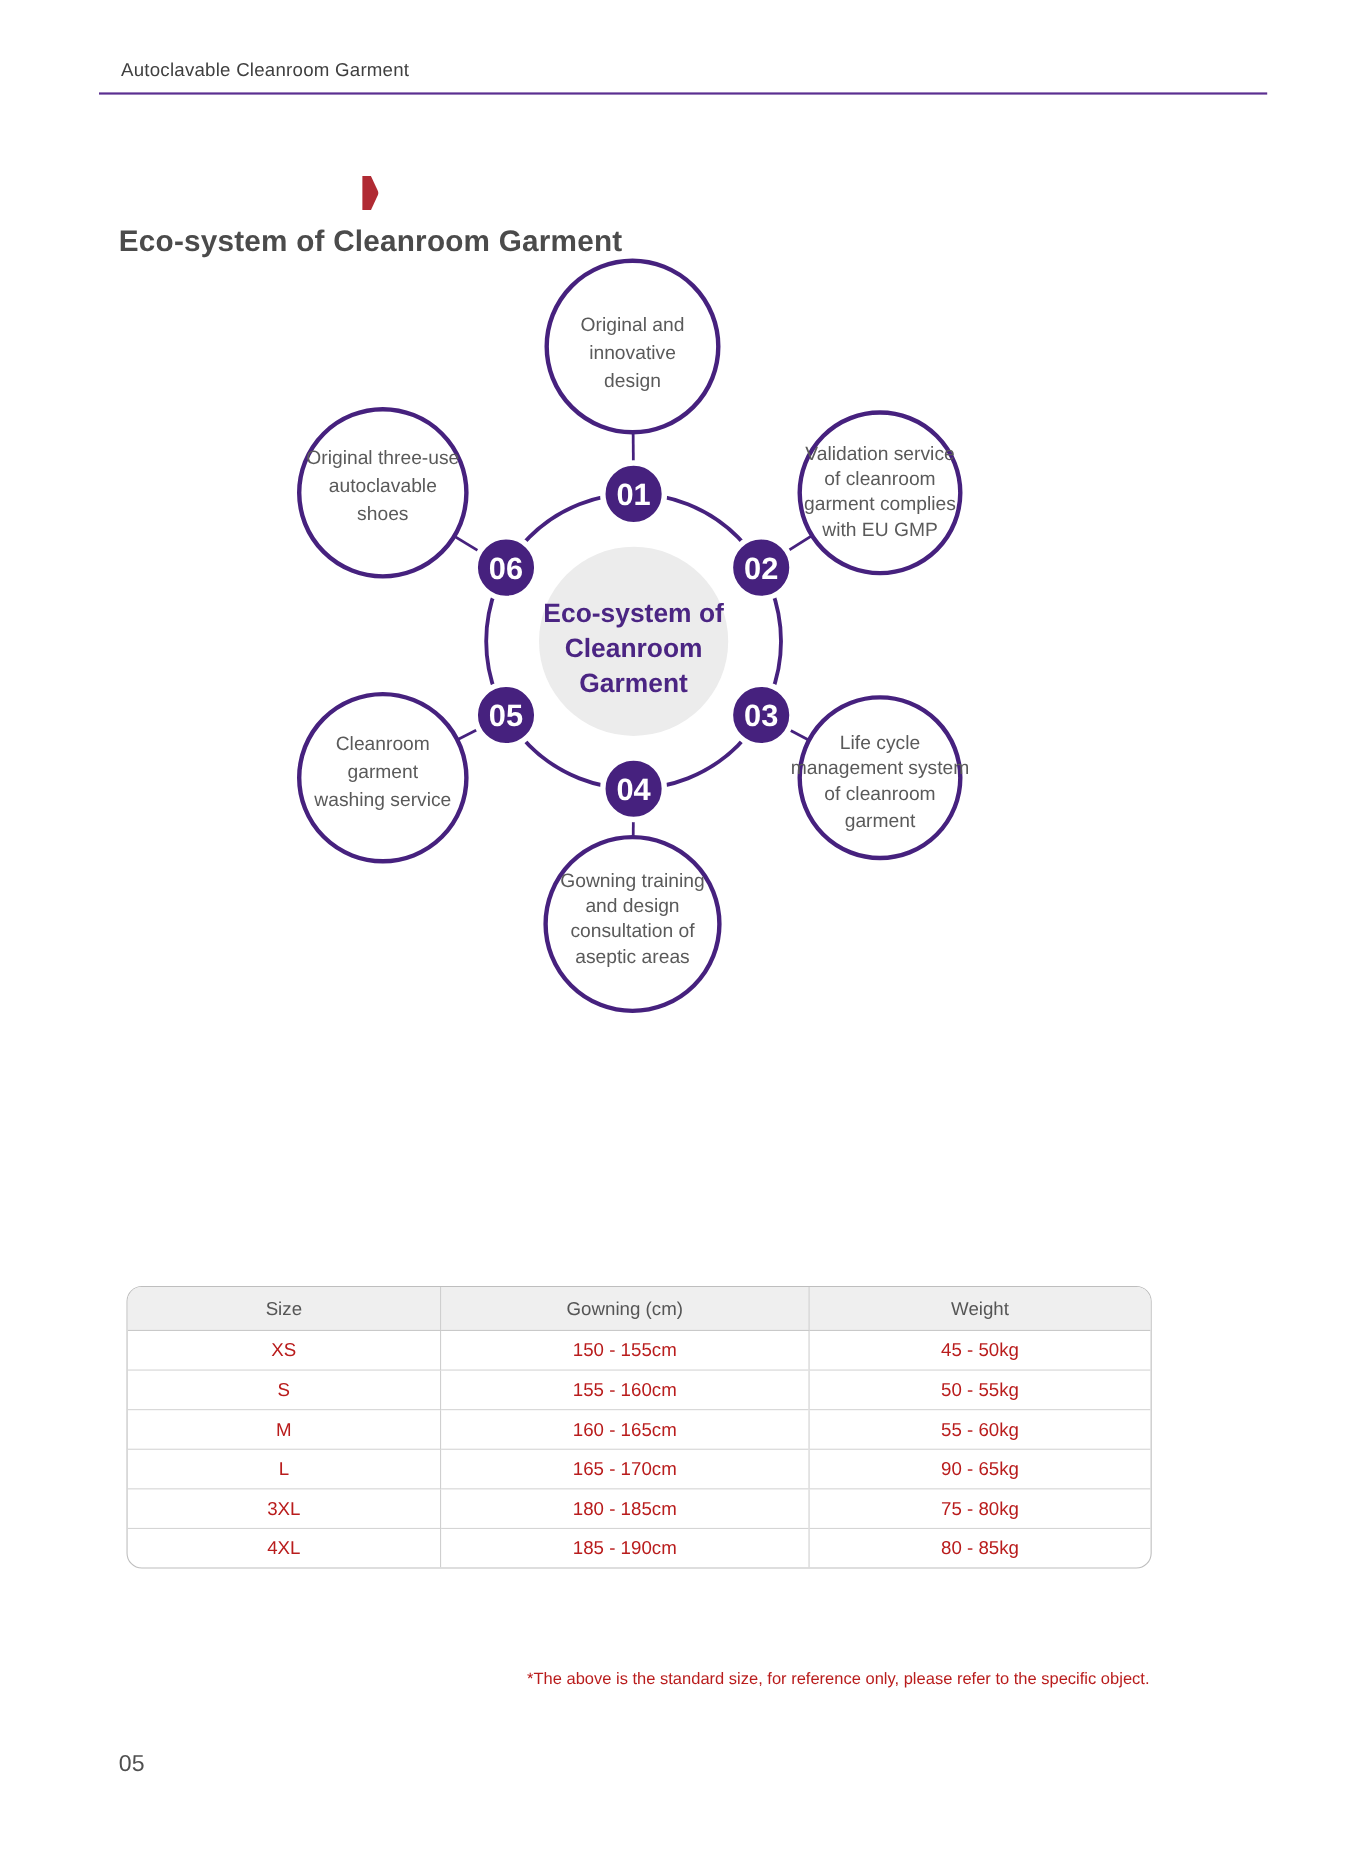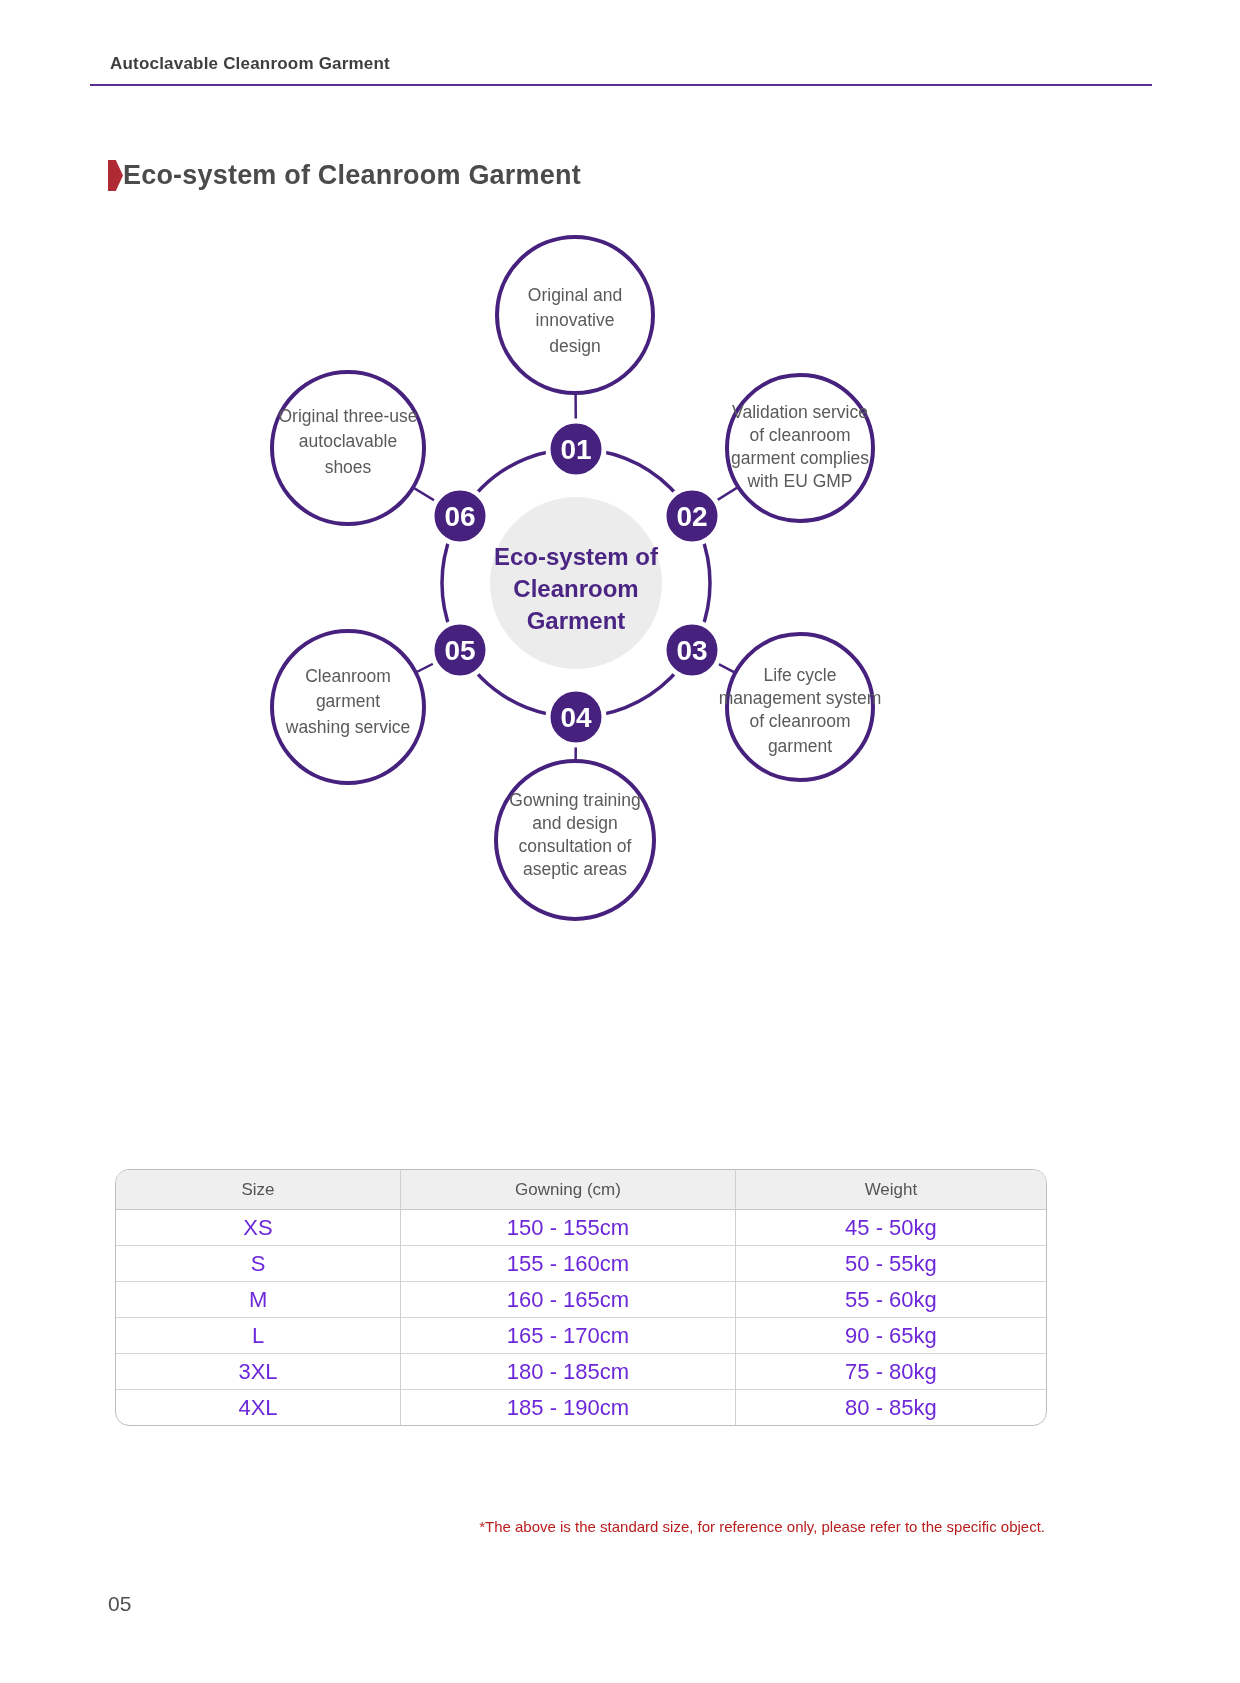--- a/index.html
+++ b/index.html
@@ -16,31 +16,33 @@
   .doc-header {
     position: absolute;
     left: 90px;
     right: 88px;
     top: 54px;
     border-bottom: 2px solid #5B2F91;
     padding: 0 0 10px 20px;
   }
   .doc-header .hdr-text {
     font-size: 17px;
-    font-weight: 700;
+    font-weight: 400;
     color: #3F3F3F;
     letter-spacing: .2px;
   }
 
   
   .section-title {
     position: absolute;
     left: 108px;
     display: flex;
     align-items: center;
+    gap: 13px;
+    flex-direction: column;
   }
   .section-title .flag {
     width: 15px;
     height: 31px;
     background: #B02A33;
     clip-path: polygon(0 0, 52% 0, 100% 50%, 52% 100%, 0 100%);
     flex: 0 0 auto;
   }
   .section-title .title-text {
     font-size: 27px;
@@ -90,22 +92,22 @@
   .size-table col.c3 { width: 33.4%; }
   .size-table th {
     background: #EFEFEF;
     font-size: 17px;
     font-weight: 400;
     color: #555555;
     height: 37px;
     border-bottom: 1px solid #C9C9C9;
   }
   .size-table td {
-    font-size: 22px;
-    color: #6d28d9;
+    font-size: 17px;
+    color: #b91c1c;
     text-align: center;
     height: 33px;
     border-top: 1px solid #D5D5D5;
   }
   .size-table th + th, .size-table td + td { border-left: 1px solid #CFCFCF; }
   .size-table thead th { text-align: center; }
 
   
   .footnote {
     position: absolute;

